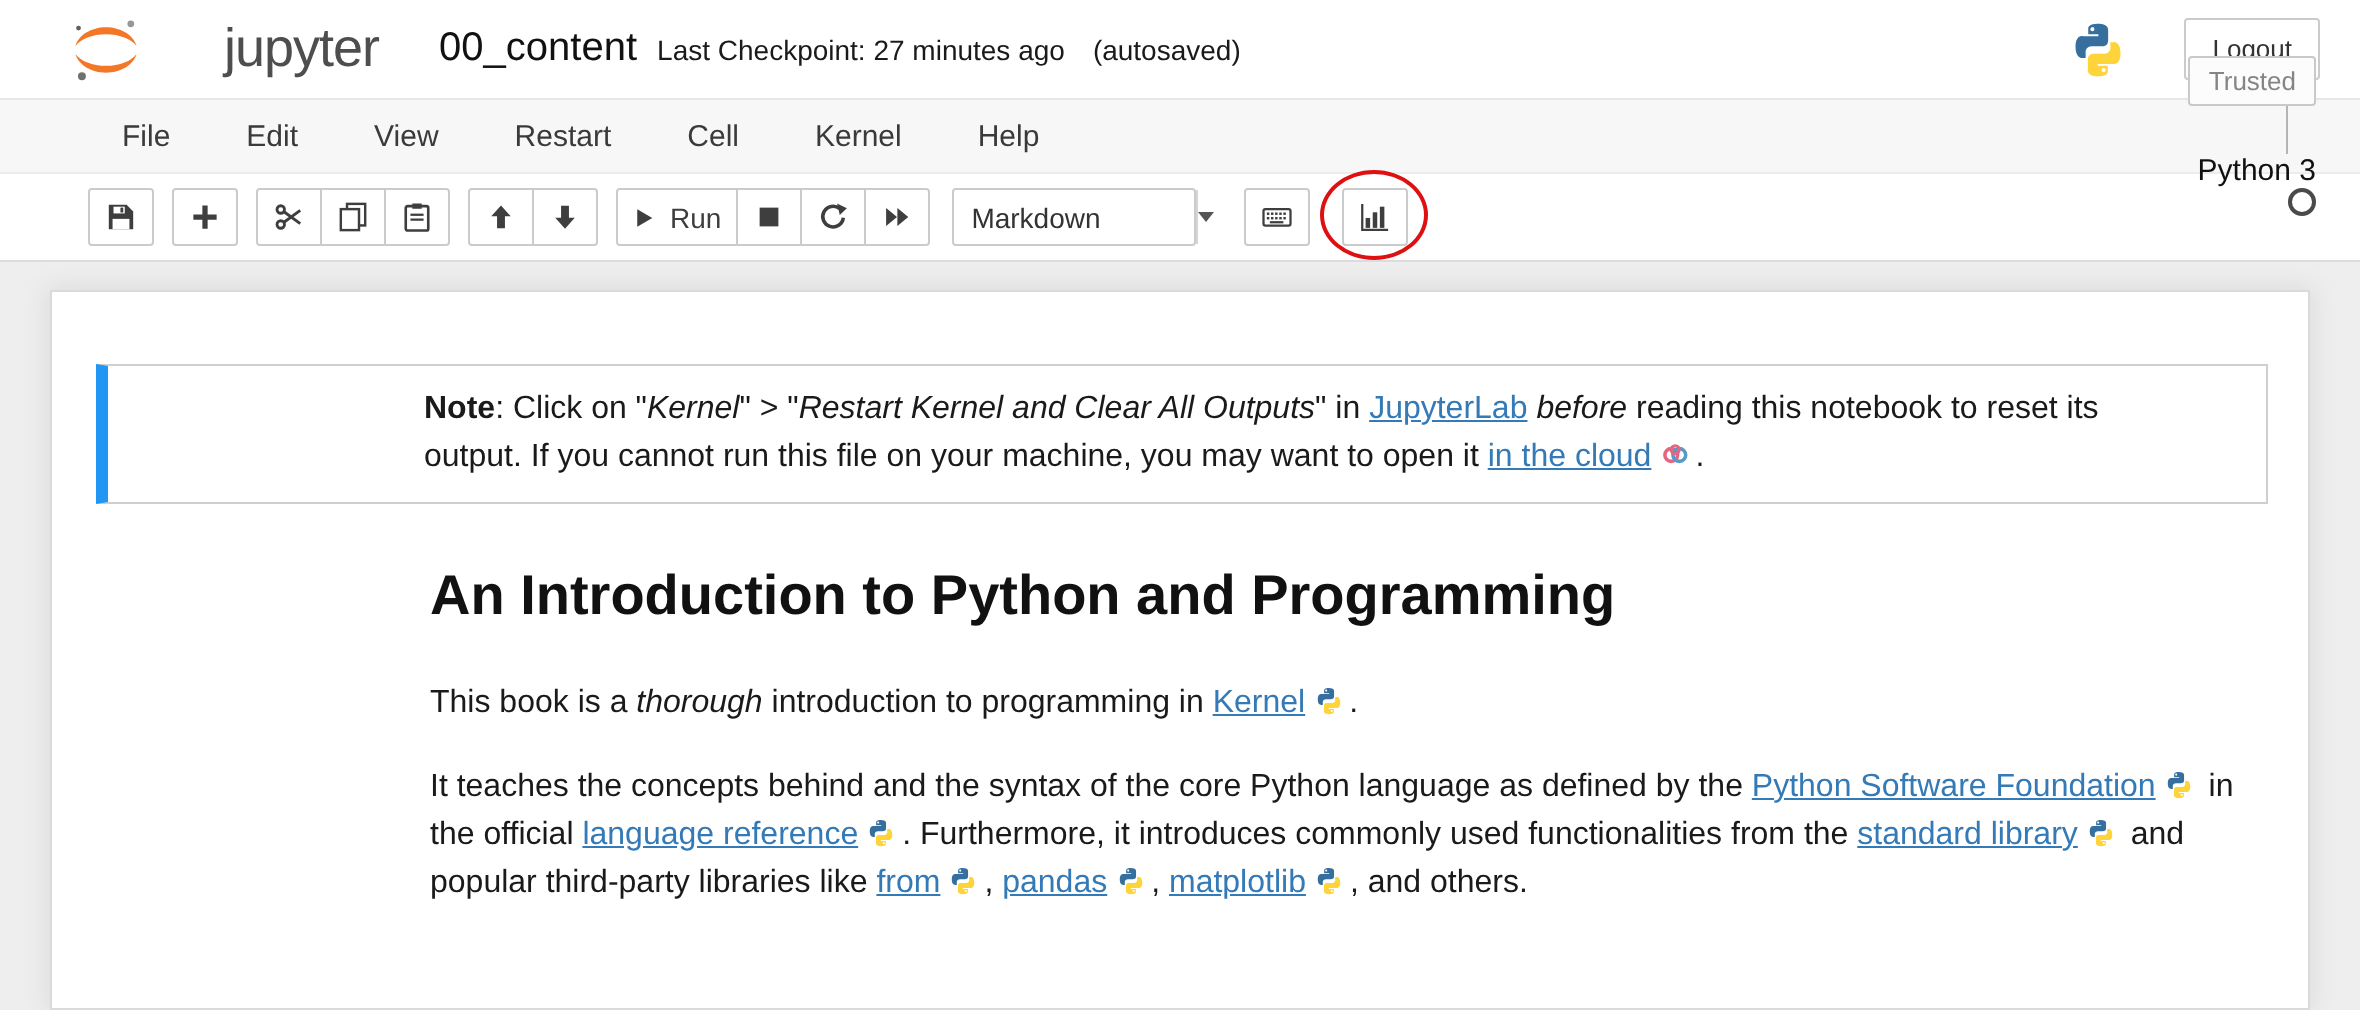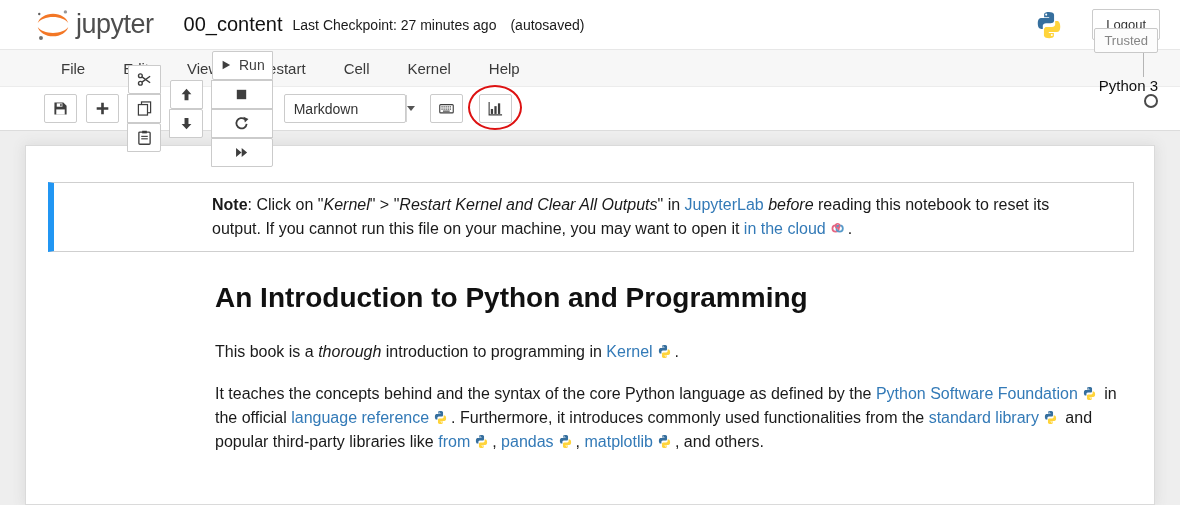--- a/index.html
+++ b/index.html
@@ -9,21 +9,21 @@
     font-family:"Liberation Sans", sans-serif;
     background:#ffffff; color:#1a1a1a;
   }
 
   
   .hdr {
     height:50px; display:flex; align-items:center;
     padding:0 20px 0 36px; background:#fff;
     border-bottom:1px solid #e7e7e7;
   }
-  .logo-area { display:flex; align-items:center; cursor:pointer; }
+  .logo-area { display:flex; align-items:center; cursor:pointer;gap:36px; }
   .logo-text { font-size:27px; color:#4e4e4e; margin-left:6px; letter-spacing:-0.5px; }
   .nb-title { font-size:20px; color:#111; margin-left:30px; cursor:pointer; }
   .chk { font-size:14px; color:#1a1a1a; margin-left:10px; }
   .autosave { font-size:14px; color:#1a1a1a; margin-left:14px; }
   .hdr-spacer { flex:1; }
   .hdr-py { width:30px; height:30px; margin-right:28px; }
   .logout-btn {
     font-family:inherit; font-size:13px; color:#333;
     background:#fff; border:1px solid #cbcbcb; border-radius:2px;
     padding:7px 13px; cursor:pointer;
@@ -47,21 +47,21 @@
   .kernel-circle {
     width:14px; height:14px; border:2px solid #4a4a4a; border-radius:50%;
     margin-left:11px; display:inline-block;
   }
 
   
   .toolbar {
     height:44px; background:#fff; display:flex; align-items:center;
     padding-left:44px; gap:9px; border-bottom:1px solid #dcdcdc;
   }
-  .group { display:inline-flex;flex-direction:column; }
+  .group { display:inline-flex; }
   .tbtn {
     height:29px; min-width:33px; padding:0 7px;
     background:#fff; border:1px solid #cbcbcb; border-radius:2px;
     display:inline-flex; align-items:center; justify-content:center;
     cursor:pointer; font-family:inherit;
   }
   .group .tbtn:not(:last-child){ border-top-right-radius:0; border-bottom-right-radius:0; }
   .group .tbtn:not(:first-child){ border-top-left-radius:0; border-bottom-left-radius:0; margin-left:-1px; }
   .ti { width:15px; height:15px; display:block; }
   .run-label { font-size:14px; color:#3e3e3e; margin-left:7px; }
@@ -92,21 +92,21 @@
   .alert {
     margin:0 20px 0 22px;
     border:1px solid #cfcfcf; border-left:6px solid #2196f3;
     padding:10px 48px 10px 158px;
     font-size:16px; line-height:24px; color:#1a1a1a;
   }
   .content { margin-left:189px; width:906px; font-size:16px; line-height:24px; }
   .content h1 { font-size:28px; font-weight:700; margin:34px 0 0; color:#111; }
   .p1 { margin:30px 0 0; }
   .p2 { margin:18px 0 0; }
-  a.mdlink { color:#337ab7; cursor:pointer;margin-top:19px; }
+  a.mdlink { color:#337ab7; text-decoration:underline; cursor:pointer;margin-top:19px; }
   .it { font-style:italic; }
   b { font-weight:700; }
   .inline-icon { width:15px; height:15px; vertical-align:-2px; margin:0 3px 0 4px; }
 </style>
 </head>
 <body>
 
 <svg width="0" height="0" style="position:absolute" aria-hidden="true">
   <symbol id="py-logo" viewBox="0 0 16 16">
     <path fill="#366f9e" d="M7.9 1C5.2 1 5.4 2.3 5.4 2.3v1.5h2.7v.5H3.9S2 4 2 7.1s1.7 3 1.7 3h1V8.6S4.6 7 6.4 7h2.8s1.5 0 1.5-1.5V2.7S11 1 7.9 1zM6.5 1.9a.55.55 0 1 1 0 1.1.55.55 0 0 1 0-1.1z"></path>

